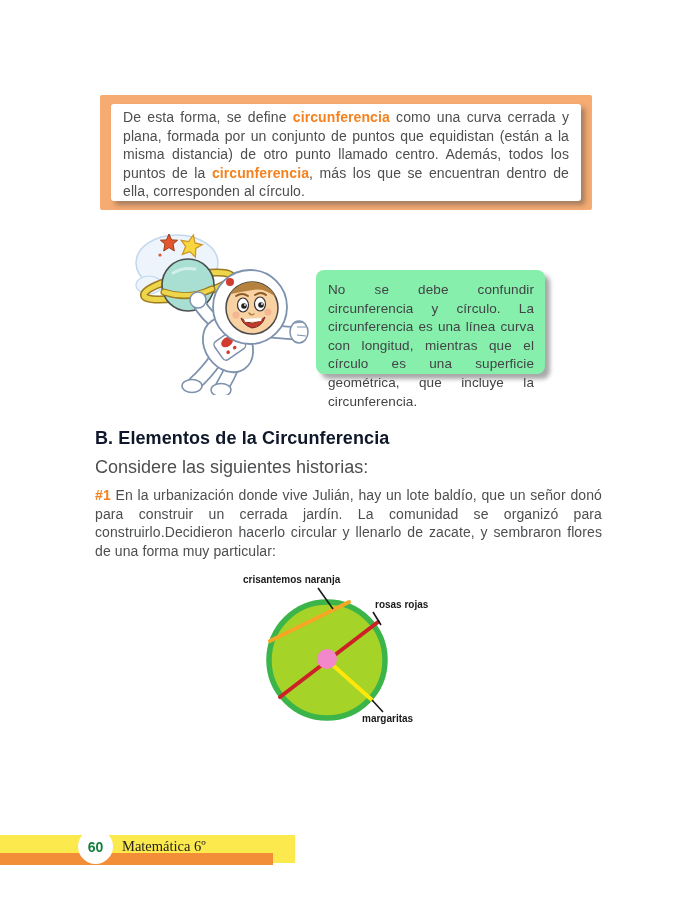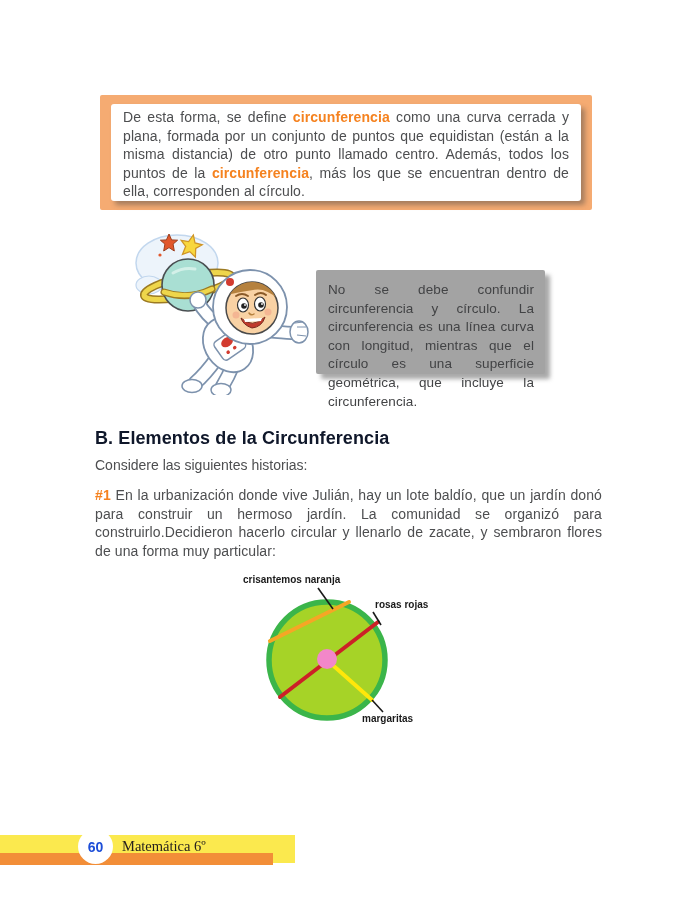--- a/index.html
+++ b/index.html
@@ -18,54 +18,54 @@
     padding:4px 12px 0 12px;
   }
   .def-text{
     margin:0;font-size:14px;line-height:18.6px;text-align:justify;
     color:#4d4e50;letter-spacing:.1px;
   }
   .hl{color:#f5821f;font-weight:bold;}
   
   .note-box{
     position:absolute;left:316px;top:270px;width:229px;height:104px;
-    background:#a3a3a3;box-sizing:border-box;border-radius:2px;
+    background:#86efac;box-sizing:border-box;border-radius:8px;
     box-shadow:5px 5px 4px rgba(140,140,140,.75);
     padding:11px 11px 0 12px;
   }
   .note-text{
     margin:0;font-size:13.5px;line-height:18.6px;text-align:justify;
     color:#424345;letter-spacing:.1px;
   }
   
   .illus{position:absolute;left:133px;top:223px;width:180px;height:172px;}
   
   .sec-heading{
     position:absolute;left:95px;top:428px;margin:0;
     font-size:18px;font-weight:bold;color:#0f172a;letter-spacing:.1px;
   }
   .intro{
-    position:absolute;left:95px;top:457px;margin:0;font-size:14px;color:#4d4e50;
+    position:absolute;left:95px;top:457px;margin:0;font-size:18px;color:#4d4e50;
   }
   .story{
     position:absolute;left:95px;top:486px;width:507px;margin:0;
     font-size:14px;line-height:18.7px;text-align:justify;color:#4d4e50;letter-spacing:.1px;
   }
   .story-num{color:#f5821f;font-weight:bold;}
   
   .diagram{position:absolute;left:235px;top:572px;width:215px;height:160px;margin:0;}
   .dlabel{font-family:"Liberation Sans",sans-serif;font-size:10px;font-weight:bold;fill:#1a1a1a;}
   
   .bar-yellow{position:absolute;left:0;top:835px;width:295px;height:28px;background:#fbe94e;}
   .bar-orange{position:absolute;left:0;top:853px;width:273px;height:12px;background:#f28e38;}
   .page-circle{
     position:absolute;left:78px;top:829px;width:35px;height:35px;border-radius:50%;
     background:#ffffff;display:flex;align-items:center;justify-content:center;z-index:2;
   }
-  .page-num{color:#1d4ed8;font-weight:bold;font-size:14px;font-family:"Liberation Sans",sans-serif;}
+  .page-num{color:#15803d;font-weight:bold;font-size:14px;font-family:"Liberation Sans",sans-serif;}
   .book-title{
     position:absolute;left:122px;top:838px;z-index:2;
     font-family:"Liberation Serif",serif;font-weight:normal;font-size:14.5px;color:#26211e;
   }
 </style>
 </head>
 <body>
 
 <div class="page">
 
@@ -156,21 +156,21 @@
     </svg>
   </div>
 
   <aside class="note-box">
     <p class="note-text">No se debe confundir circunferencia y círculo. La circunferencia es una línea curva con longitud, mientras que el círculo es una superficie geométrica, que incluye la circunferencia.</p>
   </aside>
 
   <h2 class="sec-heading">B. Elementos de la Circunferencia</h2>
   <p class="intro">Considere las siguientes historias:</p>
 
-  <p class="story"><span class="story-num">#1</span><span> En la urbanización donde vive Julián, hay un lote baldío, que un jardín donó para construir un hermoso jardín. La comunidad se organizó para construirlo.Decidieron hacerlo circular y llenarlo de zacate, y sembraron flores de una forma muy particular:</span></p>
+  <p class="story"><span class="story-num">#1</span><span> En la urbanización donde vive Julián, hay un lote baldío, que un señor donó para construir un cerrada jardín. La comunidad se organizó para construirlo.Decidieron hacerlo circular y llenarlo de zacate, y sembraron flores de una forma muy particular:</span></p>
 
   <figure class="diagram">
     <svg width="215" height="160" viewBox="0 0 215 160">
       <circle cx="92" cy="88" r="58" stroke-width="5.5" stroke="#3bb54a" fill="#a6d327"></circle>
       <line x1="35" y1="69" x2="114" y2="30" stroke-width="4" stroke-linecap="round" stroke="#f6a625"></line>
       <line x1="143" y1="50" x2="45" y2="125" stroke-width="4" stroke-linecap="round" stroke="#cc2127"></line>
       <line x1="92" y1="88" x2="137" y2="128" stroke-width="4" stroke-linecap="round" stroke="#ffe70a"></line>
       <circle cx="92" cy="87" r="10" fill="#f287c9"></circle>
       <line x1="83" y1="16" x2="98" y2="37" stroke="#1a1a1a" stroke-width="1.6"></line>
       <line x1="138" y1="40" x2="146" y2="53" stroke="#1a1a1a" stroke-width="1.6"></line>

